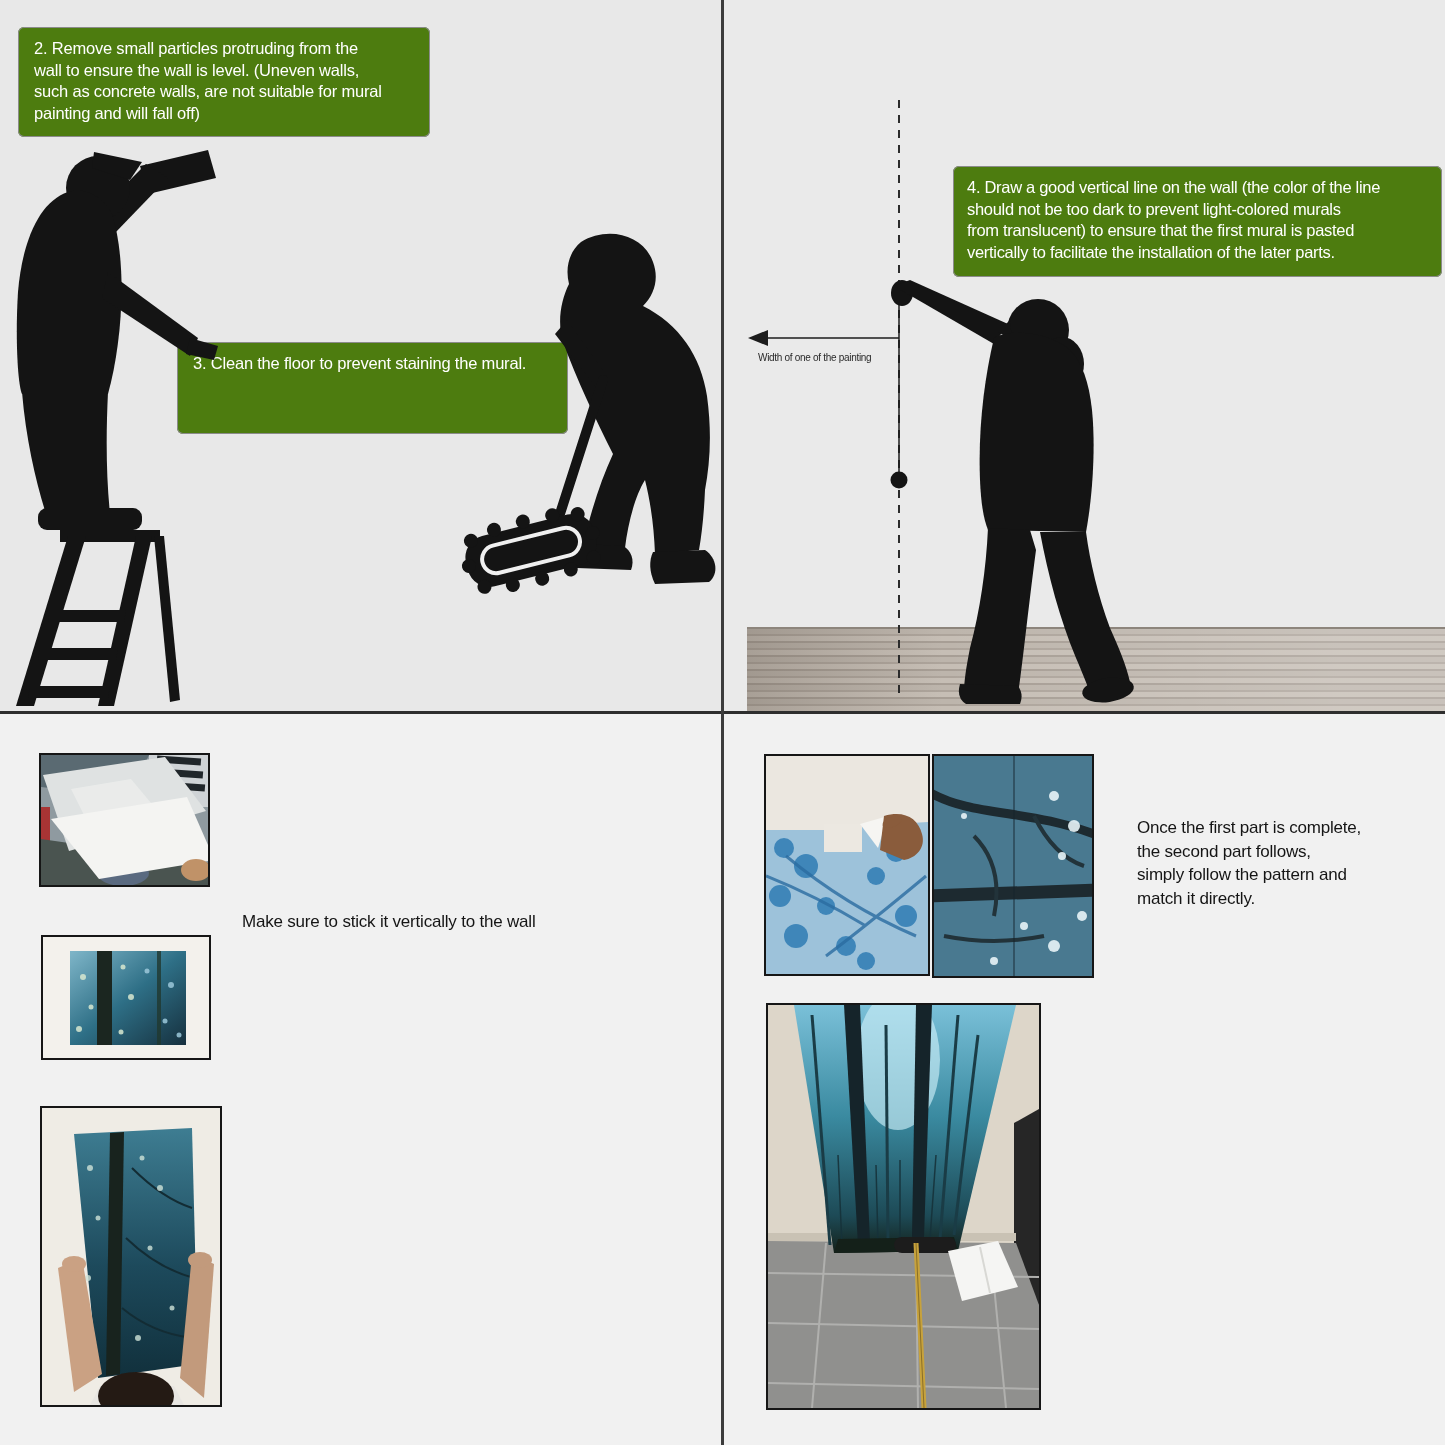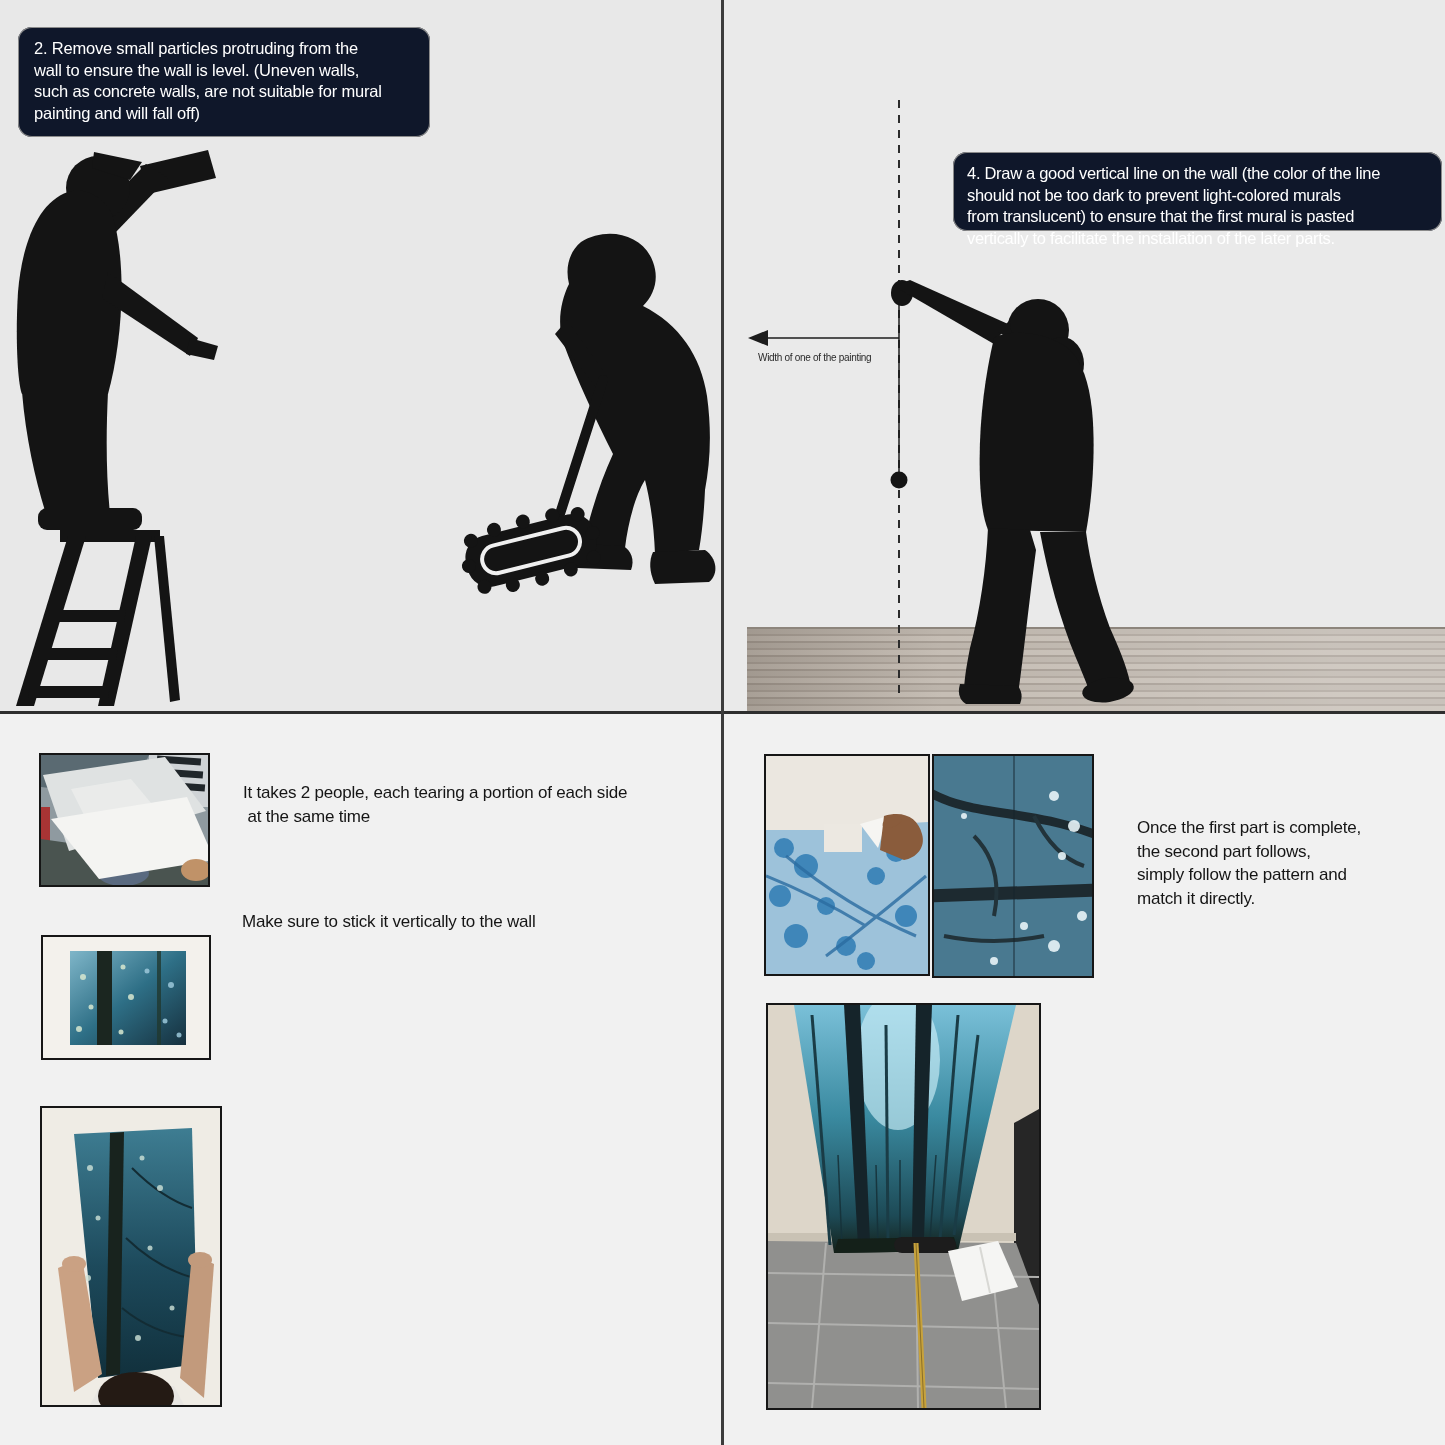--- a/index.html
+++ b/index.html
@@ -6,21 +6,21 @@
   #canvas{position:relative;width:1445px;height:1445px;overflow:hidden;
           font-family:"Liberation Sans",sans-serif;}
   .abs{position:absolute;}
   .panel{position:absolute;}
   .panel-tl{left:0;top:0;width:721px;height:712px;background:#e8e8e8;}
   .panel-tr{left:724px;top:0;width:721px;height:712px;background:#eaeaea;}
   .panel-bl{left:0;top:714px;width:721px;height:731px;background:#f1f1f1;}
   .panel-br{left:724px;top:714px;width:721px;height:731px;background:#f1f1f1;}
   .v-divider{position:absolute;left:721px;top:0;width:3px;height:1445px;background:#3c3c3c;}
   .h-divider{position:absolute;left:0;top:711px;width:1445px;height:3px;background:#2e2e2e;}
-  .gray-box{position:absolute;background:#0f172a;border-radius:14px;box-shadow:0 0 0 1px #8b8b8b inset;}
+  .gray-box{position:absolute;background:#4d7c0f;border-radius:6px;box-shadow:0 0 0 1px #8b8b8b inset;}
   .gray-box p{margin:0;padding:11px 16px;color:#fff;font-size:16.5px;line-height:21.5px;
               letter-spacing:-0.2px;white-space:pre-wrap;}
   .caption{position:absolute;color:#151515;font-size:17px;line-height:23.5px;
            letter-spacing:-0.2px;white-space:pre-wrap;}
   .photo{position:absolute;border:2px solid #161616;box-sizing:border-box;background:#fff;}
   .photo svg{display:block;width:100%;height:100%;}
   .sil{position:absolute;}
   .sil svg{display:block;width:100%;height:100%;}
   .wood-floor{position:absolute;left:747px;top:627px;width:698px;height:84px;
       background:
@@ -42,20 +42,23 @@
   <div class="panel panel-bl"></div>
   <div class="panel panel-br"></div>
 
   <div class="gray-box" style="left:18px;top:27px;width:412px;height:110px;">
     <p>2. Remove small particles protruding from the
 wall to ensure the wall is level. (Uneven walls,
 such as concrete walls, are not suitable for mural
 painting and will fall off)</p>
   </div>
 
+  <div class="gray-box" style="left:177px;top:342px;width:391px;height:92px;">
+    <p>3. Clean the floor to prevent staining the mural.</p>
+  </div>
 
   <div class="sil" style="left:10px;top:140px;width:210px;height:566px;">
     <svg viewBox="0 0 210 566" fill="#141414">
       <polygon points="130,26 198,10 206,38 138,54"></polygon>
       <polygon points="86,74 136,24 158,38 104,94"></polygon>
       <circle cx="88" cy="48" r="32"></circle>
       <polygon points="84,12 132,22 120,40 82,28"></polygon>
       <path d="M58,52 C28,62 12,104 8,152 C5,200 8,246 12,254 L98,254 C112,204 118,124 102,74 C94,58 76,46 58,52 Z"></path>
       <polygon points="98,132 188,198 180,216 92,158"></polygon>
       <polygon points="180,198 208,206 204,220 176,214"></polygon>
@@ -108,21 +111,21 @@
     <line x1="177" y1="100" x2="177" y2="700" stroke="#2b2b2b" stroke-width="2" stroke-dasharray="8 7"></line>
     <line x1="177" y1="295" x2="177" y2="472" stroke="#1c1c1c" stroke-width="1.5"></line>
     <circle cx="177" cy="480" r="8.5" fill="#141414"></circle>
     <g>
       <line x1="177" y1="338" x2="42" y2="338" stroke="#1c1c1c" stroke-width="1.5"></line>
       <polygon points="26,338 46,330 46,346" fill="#1c1c1c"></polygon>
     </g>
   </svg>
   <div class="width-label">Width of one of the painting</div>
 
-  <div class="gray-box" style="left:953px;top:152px;width:489px;height:79px;">
+  <div class="gray-box" style="left:953px;top:166px;width:489px;height:111px;">
     <p style="padding:11px 14px;letter-spacing:-0.3px;">4. Draw a good vertical line on the wall (the color of the line
 should not be too dark to prevent light-colored murals
 from translucent) to ensure that the first mural is pasted
 vertically to facilitate the installation of the later parts.</p>
   </div>
 
   <div class="sil" style="left:890px;top:280px;width:250px;height:432px;">
     <svg viewBox="0 0 250 432" fill="#141414">
       <ellipse cx="12" cy="13" rx="11" ry="13"></ellipse>
       <polygon points="4,6 20,0 118,44 104,64"></polygon>
@@ -152,22 +155,20 @@
       <polygon points="0,0 108,0 88,42 0,32" fill="#5a6a72"></polygon>
       <rect x="0" y="52" width="9" height="34" fill="#a83434"></rect>
       <polygon points="0,84 167,108 167,130 0,130" fill="#4a5450"></polygon>
       <ellipse cx="82" cy="118" rx="26" ry="13" fill="#5a6a80"></ellipse>
       <polygon points="2,20 124,2 165,56 28,96" fill="#dfe2e2"></polygon>
       <polygon points="30,34 90,24 110,48 46,66" fill="#eef0ee" opacity="0.7"></polygon>
       <polygon points="10,64 146,42 167,90 167,106 58,124" fill="#f4f4f2"></polygon>
       <ellipse cx="155" cy="115" rx="15" ry="11" fill="#c09268"></ellipse>
     </svg>
   </div>
-  <div class="caption" style="left:243px;top:781px;">It takes 2 people, each tearing a portion of each side
- at the same time</div>
 
   <div class="photo" style="left:41px;top:935px;width:170px;height:125px;">
     <svg viewBox="0 0 166 121">
       <defs>
         <linearGradient id="g2" x1="0" y1="0" x2="1" y2="1">
           <stop offset="0" stop-color="#7fb6c9"></stop>
             <stop offset="0.5" stop-color="#2e6f86"></stop>
           <stop offset="1" stop-color="#16303e"></stop>
         </linearGradient>
       </defs>

